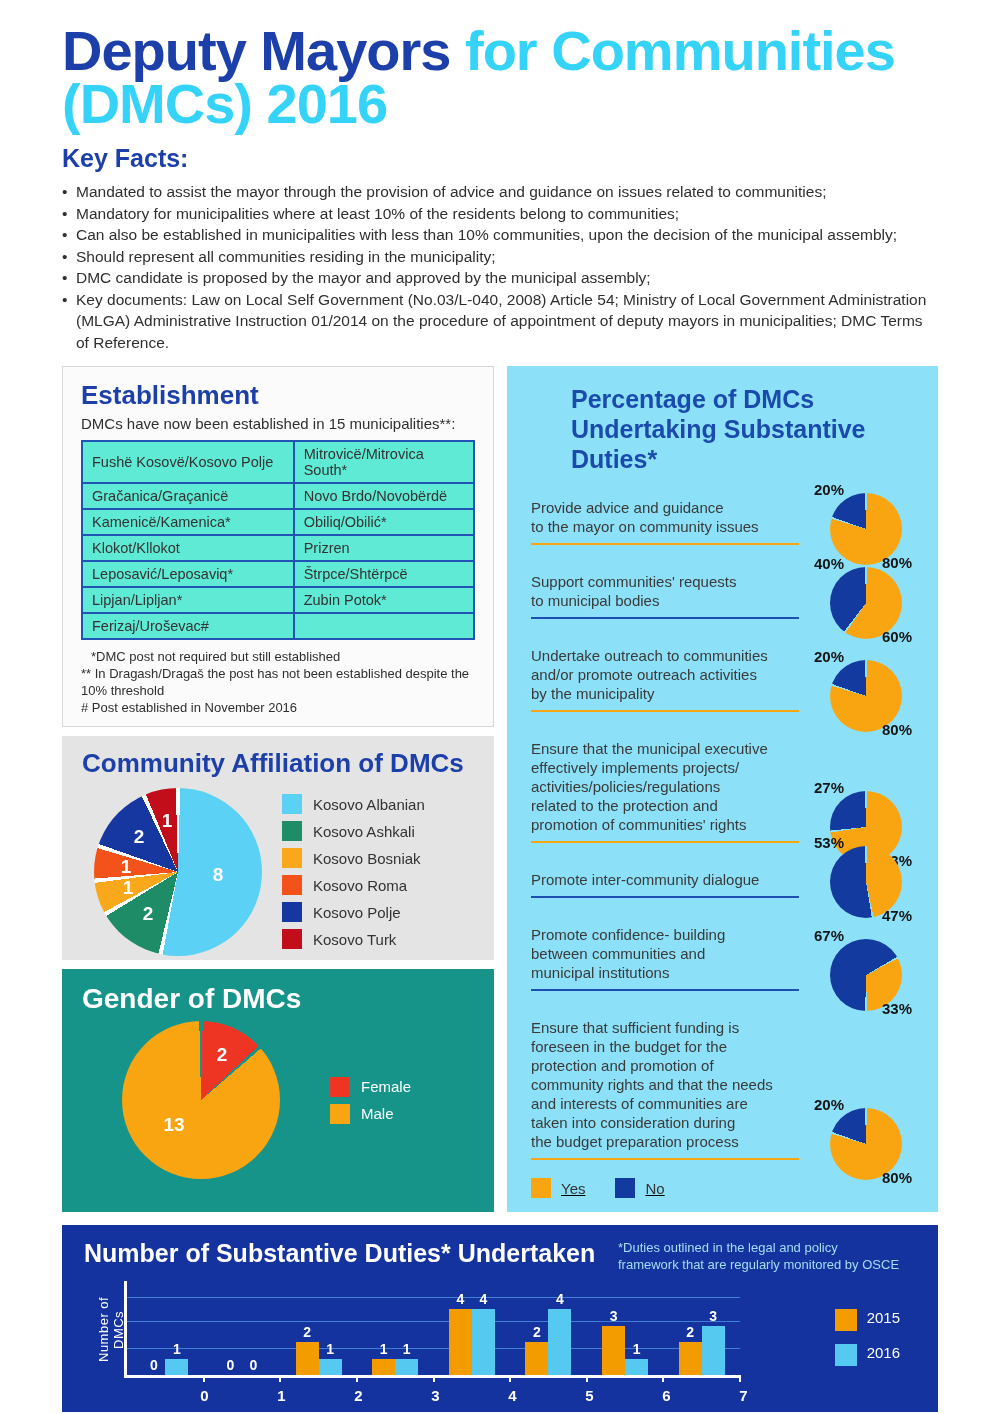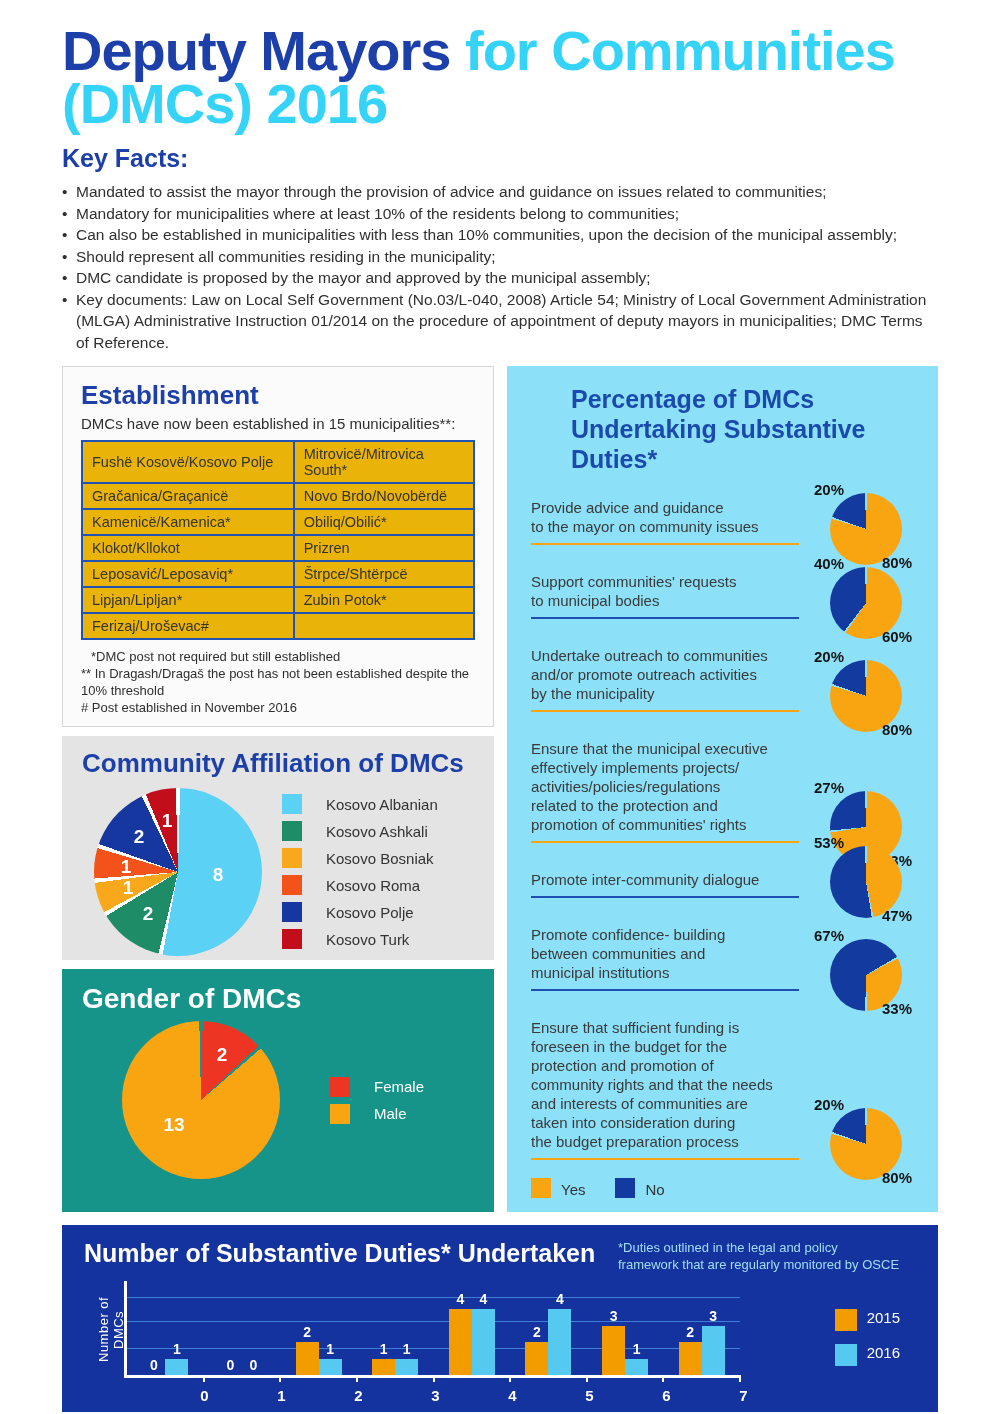--- a/index.html
+++ b/index.html
@@ -20,36 +20,36 @@
   
   .cols{ display:flex; gap:13px; margin-top:13px; align-items:stretch; }
   .left-col{ width:432px; flex:none; display:flex; flex-direction:column; gap:9px; }
   .right-col{ flex:1; }
 
   
   .estab{ background:var(--establishment_bg); border:1px solid var(--box_border);
           padding:13px 18px 10px 18px; flex:none; }
   .estab h2{ font-size:26px; font-weight:bold; color:var(--royal); }
   .estab .sub{ font-size:15px; color:var(--text_dark); margin-top:4px; }
-  table.muni{ border-collapse:collapse; width:100%; margin-top:8px; background:#eab308; }
+  table.muni{ border-collapse:collapse; width:100%; margin-top:8px; background:#5eead4; }
   table.muni td{ border:2px solid var(--table_border); font-size:14.5px; color:#333;
                  padding:4px 9px; height:26px; }
   table.muni td:first-child{ width:54%; }
   .fns{ margin-top:8px; }
   .fn{ font-size:13px; line-height:17px; color:var(--text_dark); white-space:pre-line; }
   .fn:nth-child(1){ padding-left:10px; }
 
   
   .community{ background:var(--community_bg); padding:12px 20px; flex:none; height:224px; }
   .community h2{ font-size:26px; font-weight:bold; color:var(--royal); }
   .split{ display:flex; align-items:center; gap:20px; margin-top:8px; }
   .cpie{ width:168px; height:168px; border-radius:50%; position:relative; flex:none; margin-left:12px; }
   .plabel{ position:absolute; transform:translate(-50%,-50%); color:#fff;
            font-weight:bold; font-size:19px; }
-  .leg .litem{ display:flex; align-items:center; gap:24px; margin:7px 0; }
+  .leg .litem{ display:flex; align-items:center; gap:11px; margin:7px 0; }
   .leg .sw{ width:20px; height:20px; flex:none; }
   .leg .ltext{ font-size:15px; color:#333; }
 
   
   .gender{ background:var(--teal_bg); padding:14px 20px; flex:1; }
   .gender h2{ font-size:28px; font-weight:bold; color:#ffffff; }
   .gender .split{ margin-top:6px; gap:50px; }
   .gpie{ width:158px; height:158px; border-radius:50%; position:relative; flex:none; margin-left:40px; }
   .gender .ltext{ color:#fff; }
 
@@ -60,21 +60,21 @@
   .duty-row{ position:relative; margin-bottom:27px; }
   .duty-row:last-of-type{ margin-bottom:8px; }
   .duty-text{ width:268px; padding-bottom:7px; border-bottom:2.5px solid var(--yes_orange);
               font-size:15px; line-height:19px; color:#3a3a3a; white-space:pre-line; }
   .pie-wrap{ position:absolute; width:72px; height:72px; border-radius:50%;
              right:12px; bottom:-20px; }
   .pct{ position:absolute; font-weight:bold; font-size:15px; color:#141414; white-space:nowrap; }
   .pct-no{ right:calc(100% - 14px); top:-12px; }
   .pct-yes{ left:calc(100% - 20px); bottom:-6px; }
   .yn-legend{ display:flex; gap:30px; align-items:center; margin-top:18px; }
-  .yn-item{ display:flex; align-items:flex-end; gap:10px; }
+  .yn-item{ display:flex; align-items:center; gap:10px;text-decoration:underline; }
   .yn-item .sw{ width:20px; height:20px; }
   .yn-item span{ font-size:15px; color:#333; }
 
   
   .barpanel{ background:var(--bar_bg); margin-top:13px; padding:14px 20px 8px 20px; height:187px; }
   .bar-head{ display:flex; justify-content:space-between; align-items:flex-start; }
   .bar-head h2{ font-size:25px; font-weight:bold; color:#fff; padding-left:2px; }
   .note{ width:300px; font-size:13px; line-height:17px; color:var(--note_blue);
          white-space:pre-line; flex:none; }
   .plot-wrap{ position:relative; margin-top:8px; padding-left:42px; margin-right:178px; }

